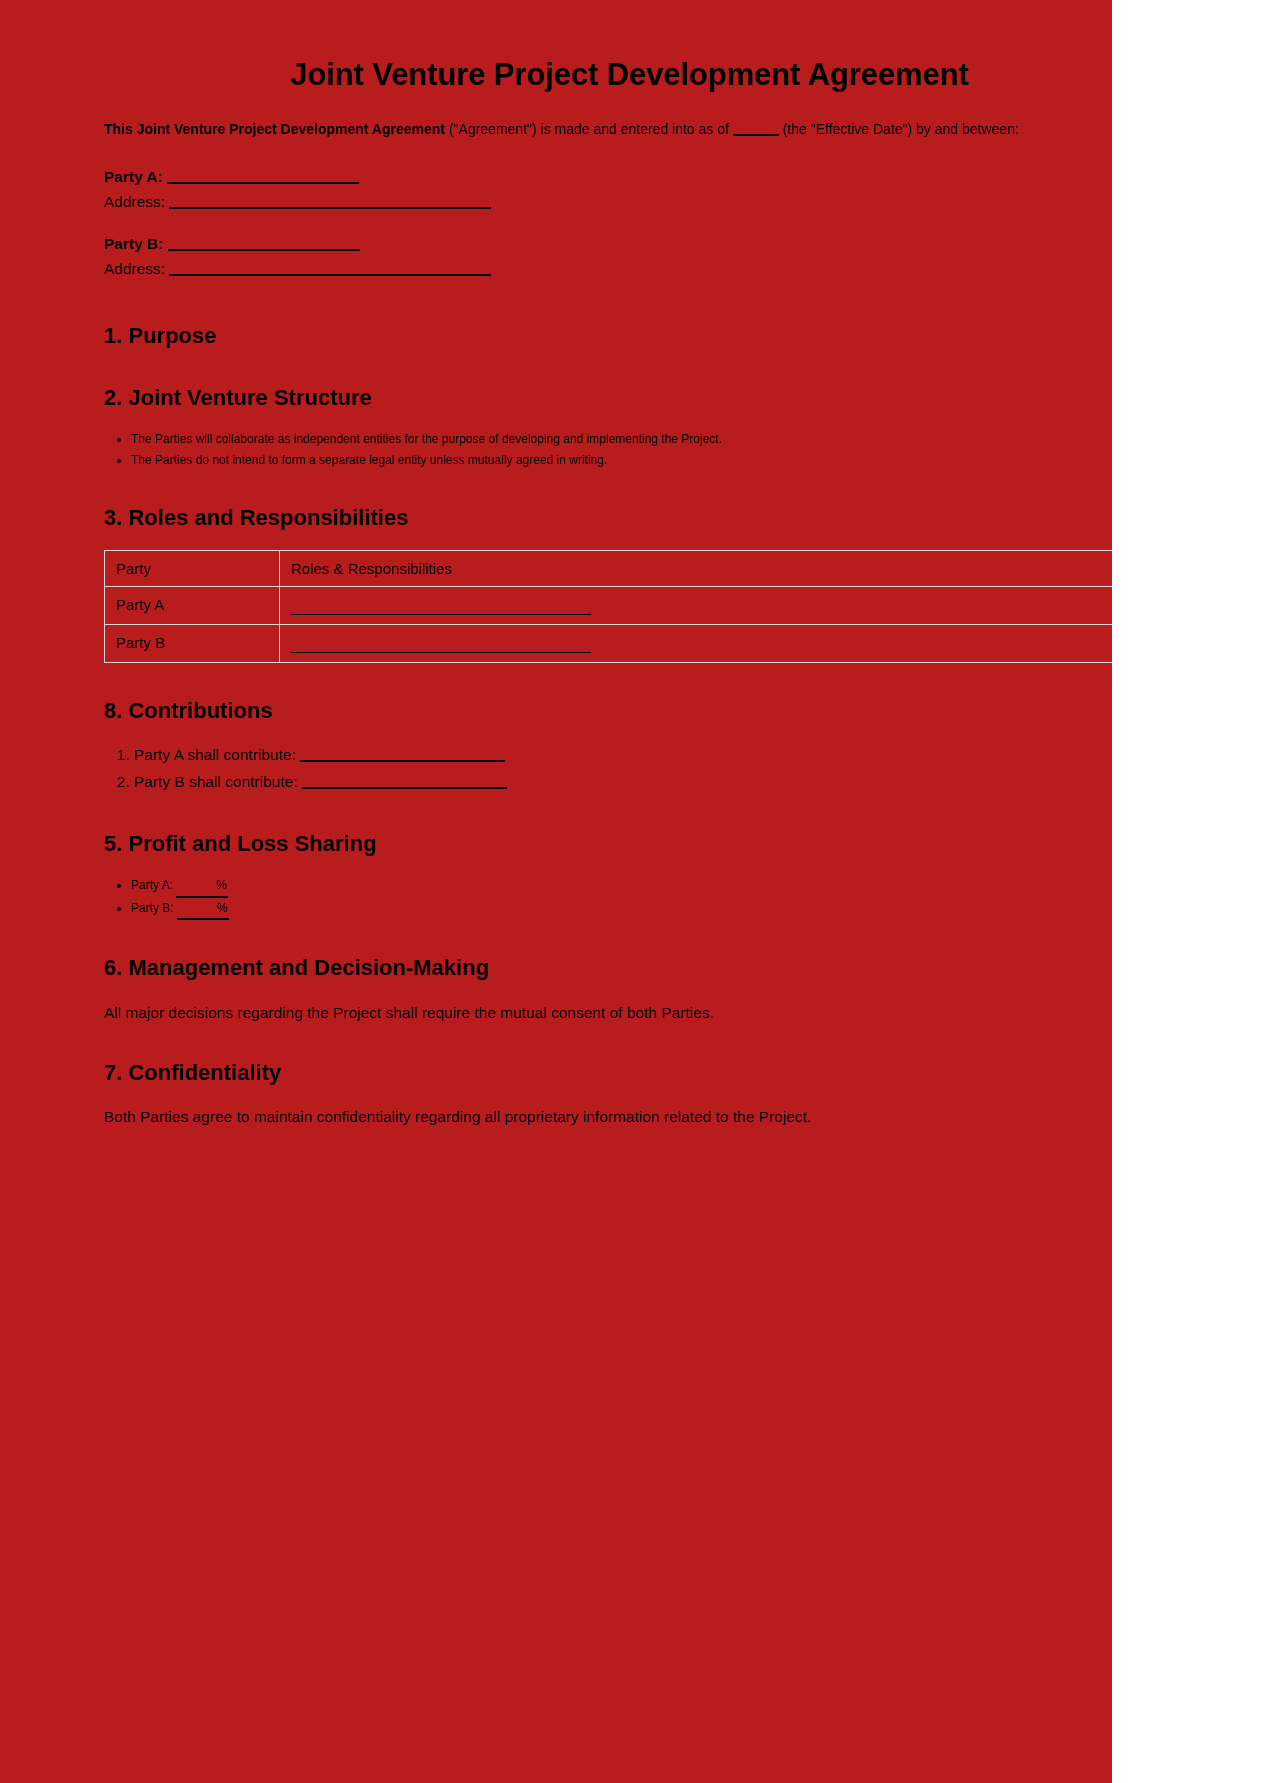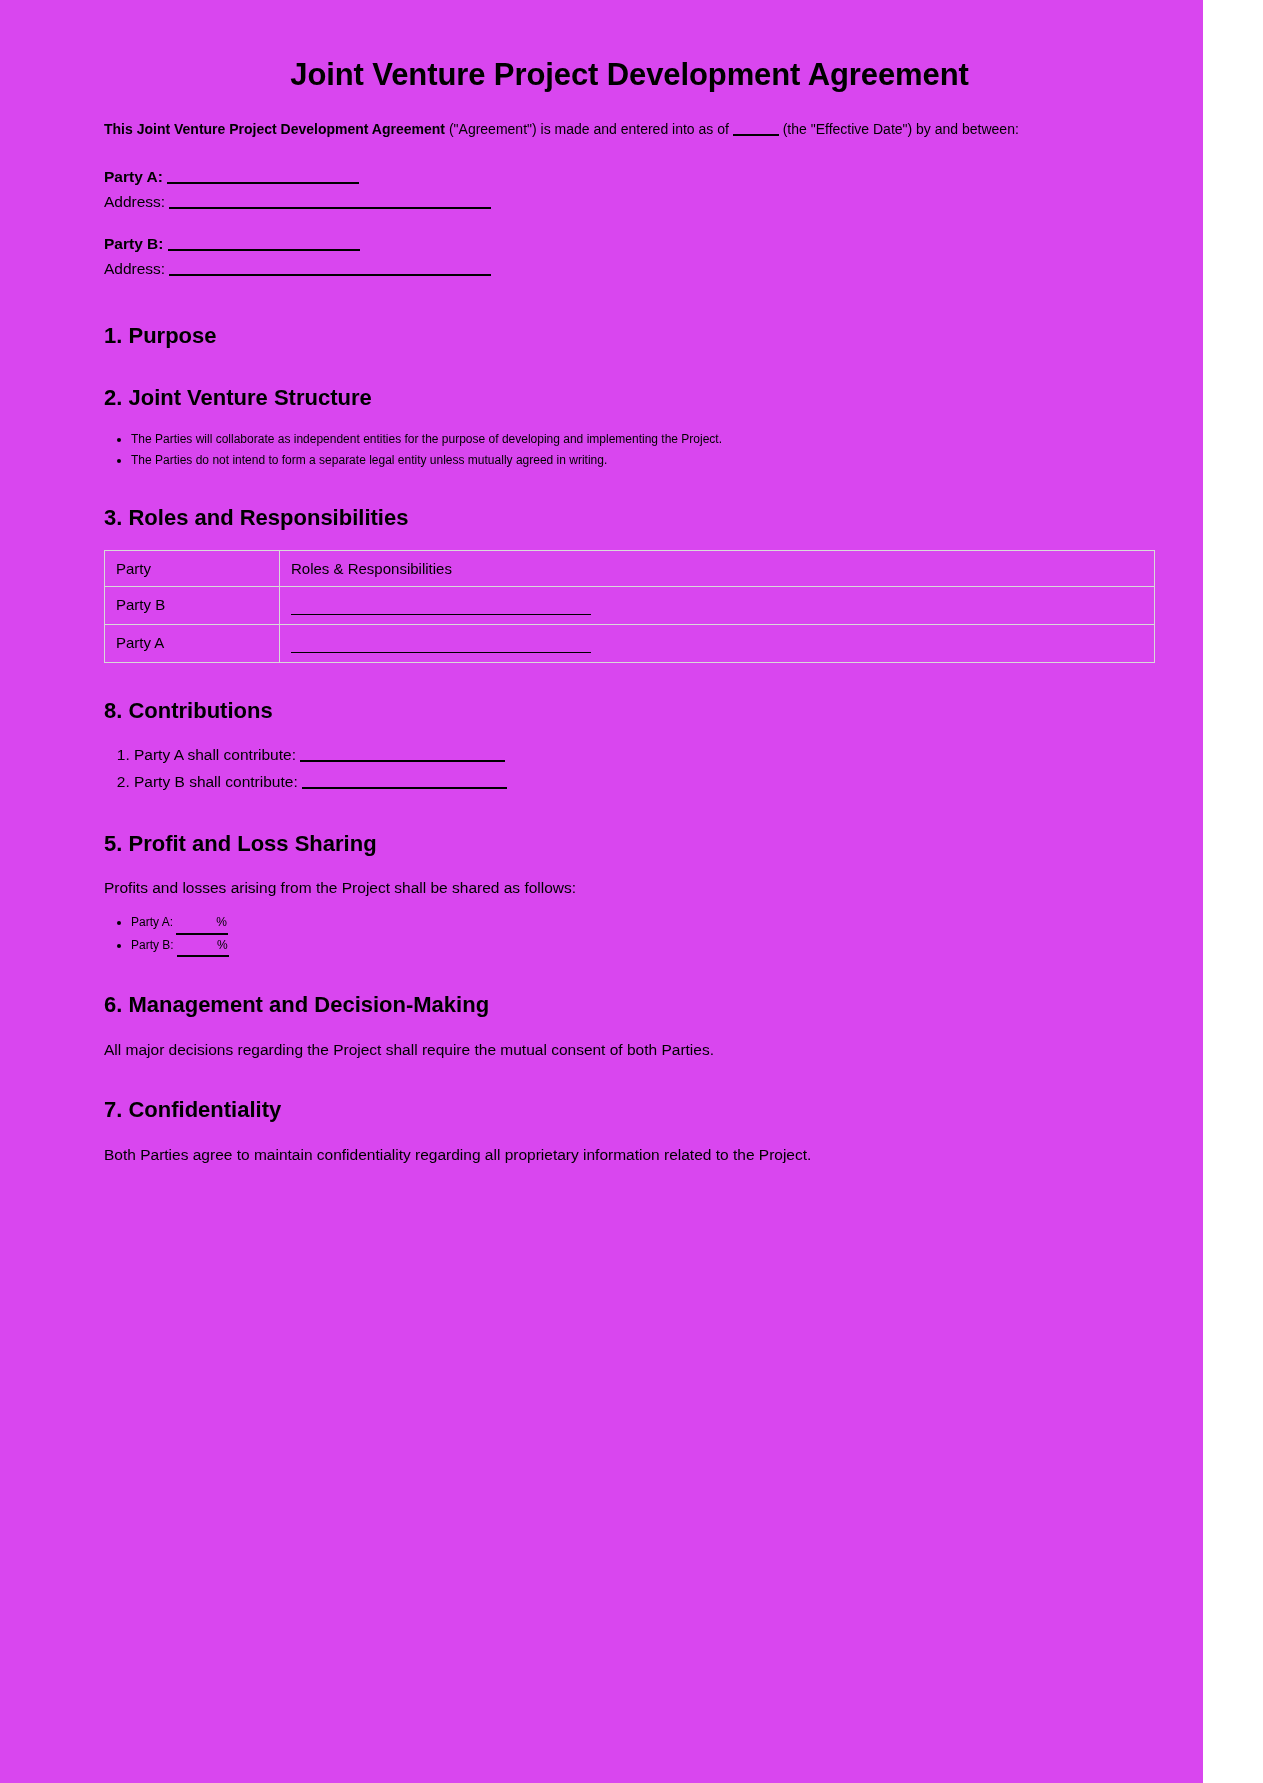--- a/index.html
+++ b/index.html
@@ -7,23 +7,23 @@
     margin: 0;
     padding: 0;
     background: #ffffff;
   }
   body {
     font-family: "Liberation Sans", sans-serif;
     color: #000000;
   }
   .page {
     position: relative;
-    width: 1203px;
+    width: 1112px;
     height: 1783px;
-    background: #d946ef;
+    background: #b91c1c;
     overflow: hidden;
     box-sizing: border-box;
   }
   .doc {
     position: absolute;
     left: 0;
     top: 0;
     width: 1263px;
     height: 1292px;
     overflow: hidden;
@@ -177,38 +177,37 @@
             <col>
           </colgroup>
         <thead>
           <tr>
             <th>Party</th>
             <th>Roles &amp; Responsibilities</th>
           </tr>
         </thead>
         <tbody>
           <tr>
-            <td>Party B</td>
+            <td>Party A</td>
             <td class="val"><span class="cell-blank"></span></td>
           </tr>
           <tr>
-            <td>Party A</td>
+            <td>Party B</td>
             <td class="val"><span class="cell-blank"></span></td>
           </tr>
         </tbody>
       </table>
 
       <h2 class="sec">8. Contributions</h2>
       <ol class="numbered">
         <li><span>Party A shall contribute: </span><span class="blank b-contrib"></span></li>
         <li><span>Party B shall contribute: </span><span class="blank b-contrib"></span></li>
       </ol>
 
       <h2 class="sec">5. Profit and Loss Sharing</h2>
-      <p class="body">Profits and losses arising from the Project shall be shared as follows:</p>
       <ul class="bullets">
         <li><span>Party A: </span><span class="pct-blank"><span class="sp"></span><span>%</span></span></li>
         <li><span>Party B: </span><span class="pct-blank"><span class="sp"></span><span>%</span></span></li>
       </ul>
 
       <h2 class="sec">6. Management and Decision-Making</h2>
       <p class="body">All major decisions regarding the Project shall require the mutual consent of both Parties.</p>
 
       <h2 class="sec">7. Confidentiality</h2>
       <p class="body">Both Parties agree to maintain confidentiality regarding all proprietary information related to the Project.</p>

